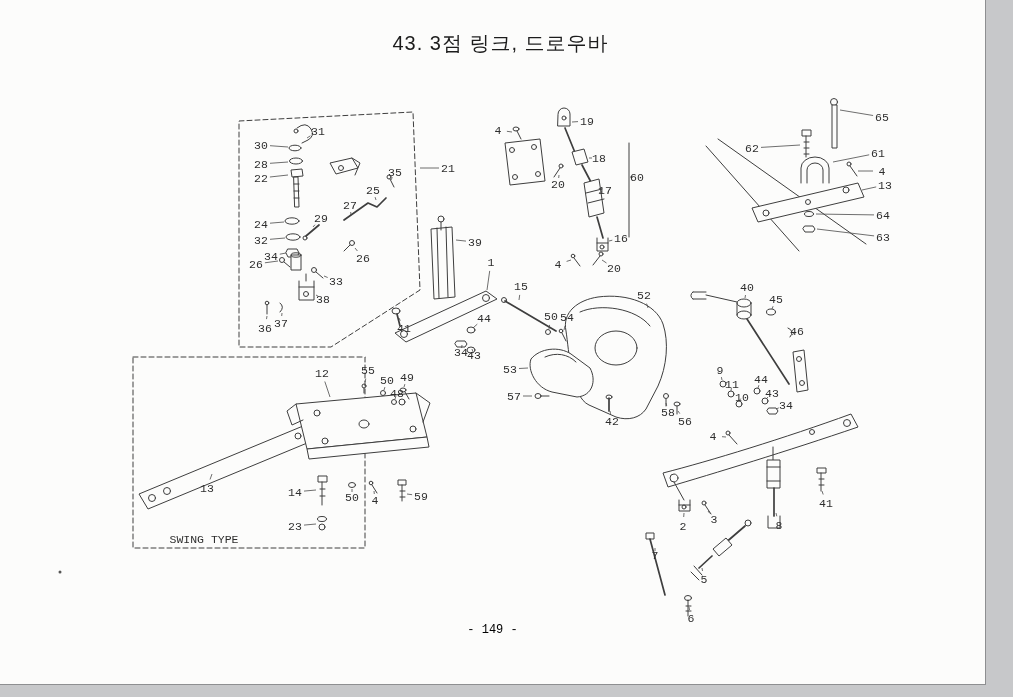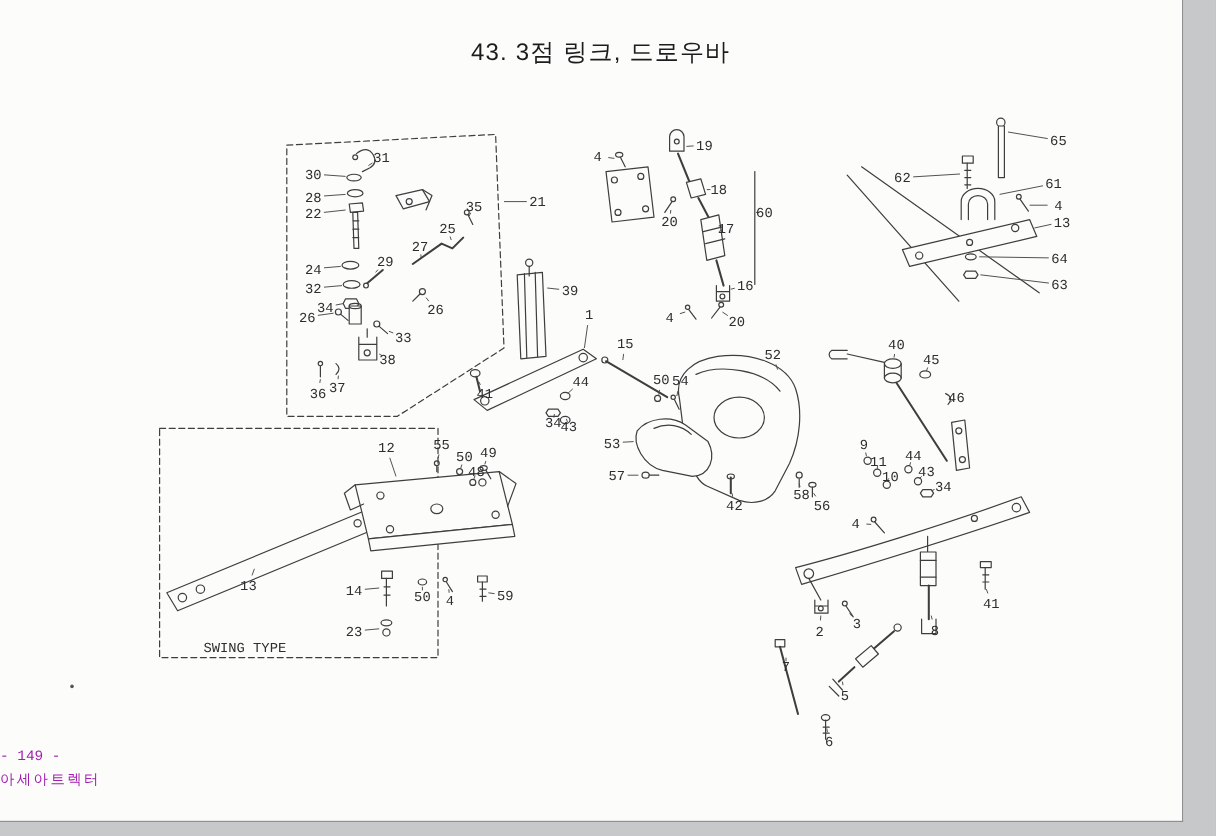--- a/index.html
+++ b/index.html
@@ -4,21 +4,21 @@
 <style>
   html,body{margin:0;padding:0;}
   body{background:#9a9a9a;font-family:"Liberation Sans",sans-serif;}
   .scan{position:relative;width:1013px;height:697px;background:#c7c8ca;overflow:hidden;}
   .page{position:absolute;left:0;top:0;width:985px;height:684px;background:#fcfcfb;
         border-right:1px solid #8e8f91;border-bottom:1px solid #8e8f91;}
   .header{position:absolute;top:30px;left:0;width:100%;text-align:center;color:#1c1c1c;}
   .title-kr{font-size:20px;letter-spacing:1px;padding-left:16px;}
   .title-en{font-size:15px;letter-spacing:1.4px;margin-top:7px;}
   svg.diagram{position:absolute;left:0;top:0;}
-  .footer{position:absolute;left:0;top:623px;width:100%;text-align:left;color:#a21caf;}
+  .footer{position:absolute;left:0;top:623px;width:100%;text-align:center;color:#000000;}
   .page-no{font-family:"Liberation Mono","DejaVu Sans Mono",monospace;font-size:12px;}
   .publisher{font-size:12px;margin-top:4px;letter-spacing:2px;}
   .ln{fill:none;stroke:#3e3e3e;stroke-width:1;stroke-linecap:round;stroke-linejoin:round;}
   .fw{fill:#fcfcfb;stroke:#3e3e3e;stroke-width:1;stroke-linejoin:round;}
   .dash{stroke-dasharray:5 3;}
   .thick{stroke-width:1.7;}
   .plabel{font-family:"Liberation Mono","DejaVu Sans Mono",monospace;font-size:11.5px;fill:#2e2e2e;text-anchor:middle;}
   .leader{stroke:#4a4a4a;stroke-width:0.8;fill:none;}
 </style>
 </head>
@@ -393,17 +393,16 @@
           <text x="704" y="583" class="plabel">5</text>
           <line x1="823.2" y1="494.5" x2="822" y2="491" class="leader"></line>
           <text x="826" y="507" class="plabel">41</text>
           <line x1="689.5" y1="610.0" x2="689" y2="607" class="leader"></line>
           <text x="691" y="622" class="plabel">6</text>
         </g>
     </svg>
 
     <div class="footer">
       <div class="page-no">- 149 -</div>
-      <div class="publisher">아세아트렉터</div>
     </div>
 
   </div>
 </div>
 
 </body></html>

